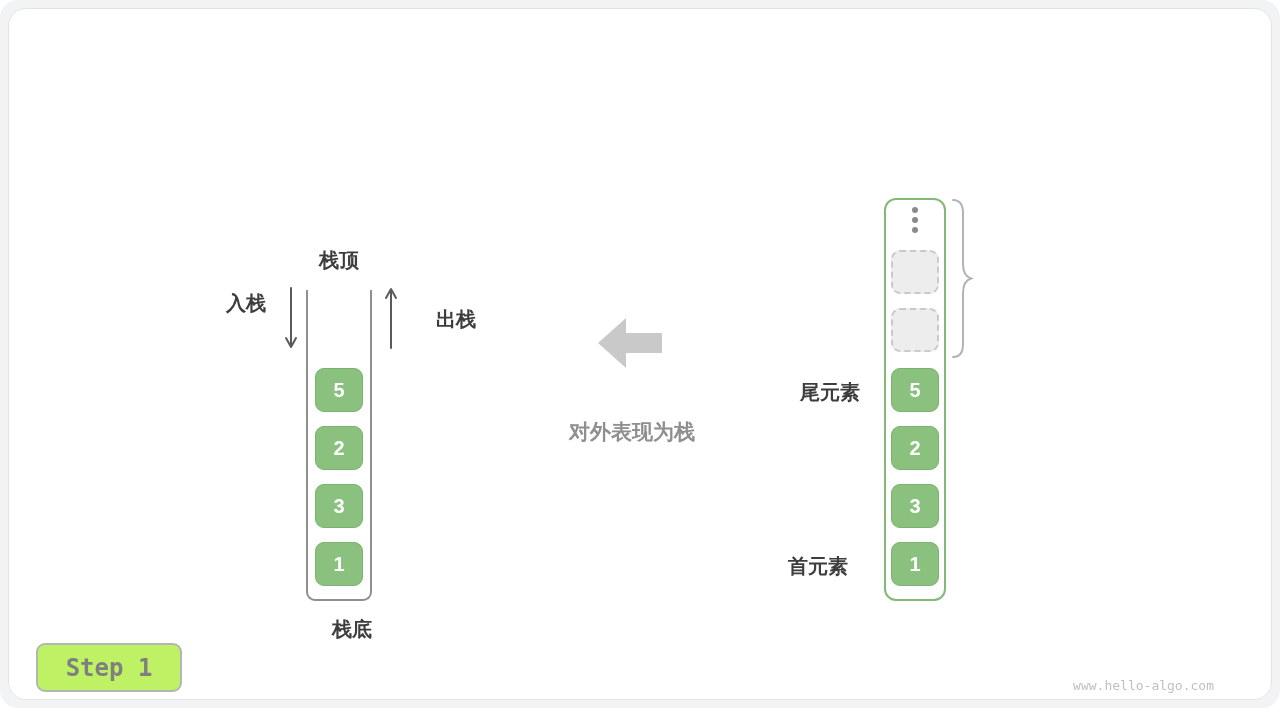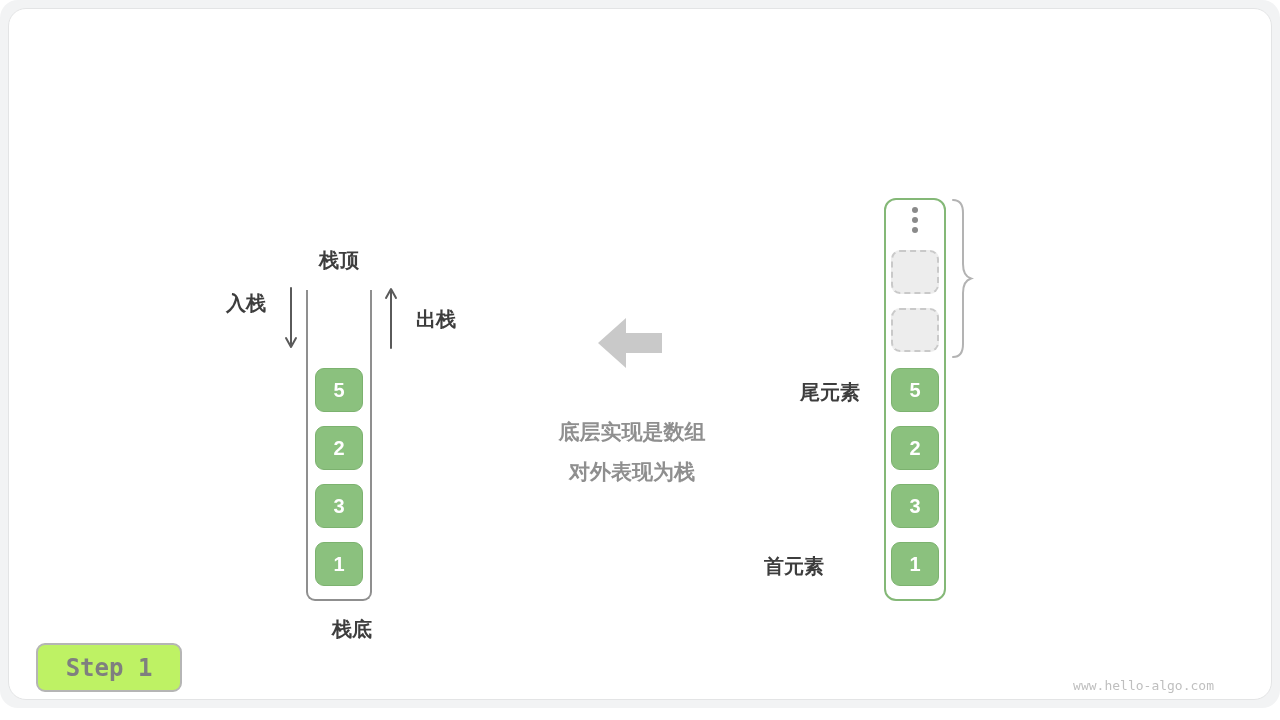--- a/index.html
+++ b/index.html
@@ -87,62 +87,61 @@
   <div class="card"></div>
 
   <div class="dark-label" style="left:299px; top:247px; width:80px;">栈顶</div>
 
   <div class="dark-label" style="left:206px; top:290px; width:80px;">入栈</div>
 
   <svg class="abs" style="left:284px; top:286px;" width="14" height="64" viewBox="0 0 14 64">
     <path d="M7,2 L7,60 M2,52 L7,61 L12,52" fill="none" stroke="var(--thin-arrow,#5a5a5a)" stroke-width="2" stroke-linecap="round" stroke-linejoin="round"></path>
   </svg>
 
-  <div class="dark-label" style="left:396px; top:306px; width:80px;">出栈</div>
+  <div class="dark-label" style="left:396px; top:306px; width:80px;text-align:right;">出栈</div>
 
   <svg class="abs" style="left:384px; top:286px;" width="14" height="64" viewBox="0 0 14 64">
     <path d="M7,62 L7,4 M2,12 L7,3 L12,12" fill="none" stroke="var(--thin-arrow,#5a5a5a)" stroke-width="2" stroke-linecap="round" stroke-linejoin="round"></path>
   </svg>
 
   <div class="stack-container"></div>
 
   <div class="cell" style="left:315px; top:368px;">5</div>
   <div class="cell" style="left:315px; top:426px;">2</div>
   <div class="cell" style="left:315px; top:484px;">3</div>
   <div class="cell" style="left:315px; top:542px;">1</div>
 
   <div class="dark-label" style="left:312px; top:616px; width:80px;">栈底</div>
 
   <svg class="abs" style="left:598px; top:318px;" width="64" height="50" viewBox="0 0 64 50">
     <polygon points="0,25 28,0 28,15 64,15 64,35 28,35 28,50" fill="var(--arrow-gray,#c9c9c9)"></polygon>
   </svg>
 
   <div class="caption">
-    <div>底层实现是数组</div>
     <div>对外表现为栈</div>
   </div>
 
   <div class="array-container"></div>
 
   <div class="dots">
     <i></i>
       <i></i>
       <i></i>
   </div>
 
   <div class="empty-cell" style="left:891px; top:250px;"></div>
   <div class="empty-cell" style="left:891px; top:308px;"></div>
 
   <div class="cell" style="left:891px; top:368px;">5</div>
   <div class="cell" style="left:891px; top:426px;">2</div>
   <div class="cell" style="left:891px; top:484px;">3</div>
   <div class="cell" style="left:891px; top:542px;">1</div>
 
   <div class="dark-label" style="left:756px; top:379px; width:104px; text-align:right;">尾元素</div>
-  <div class="dark-label" style="left:720px; top:553px; width:104px; text-align:right;">首元素</div>
+  <div class="dark-label" style="left:788px; top:553px; width:104px; text-align:left;">首元素</div>
 
   <svg class="abs" style="left:950px; top:198px;" width="24" height="161" viewBox="0 0 24 161">
     <path d="M3,2 Q13,2 13,15 L13,66 Q13,78 21,80.5 Q13,83 13,95 L13,146 Q13,159 3,159" fill="none" stroke="var(--brace,#b3b3b3)" stroke-width="2" stroke-linecap="round"></path>
   </svg>
 
 
   <div class="step-badge">Step 1</div>
   <div class="watermark">www.hello-algo.com</div>
 </div>
 

